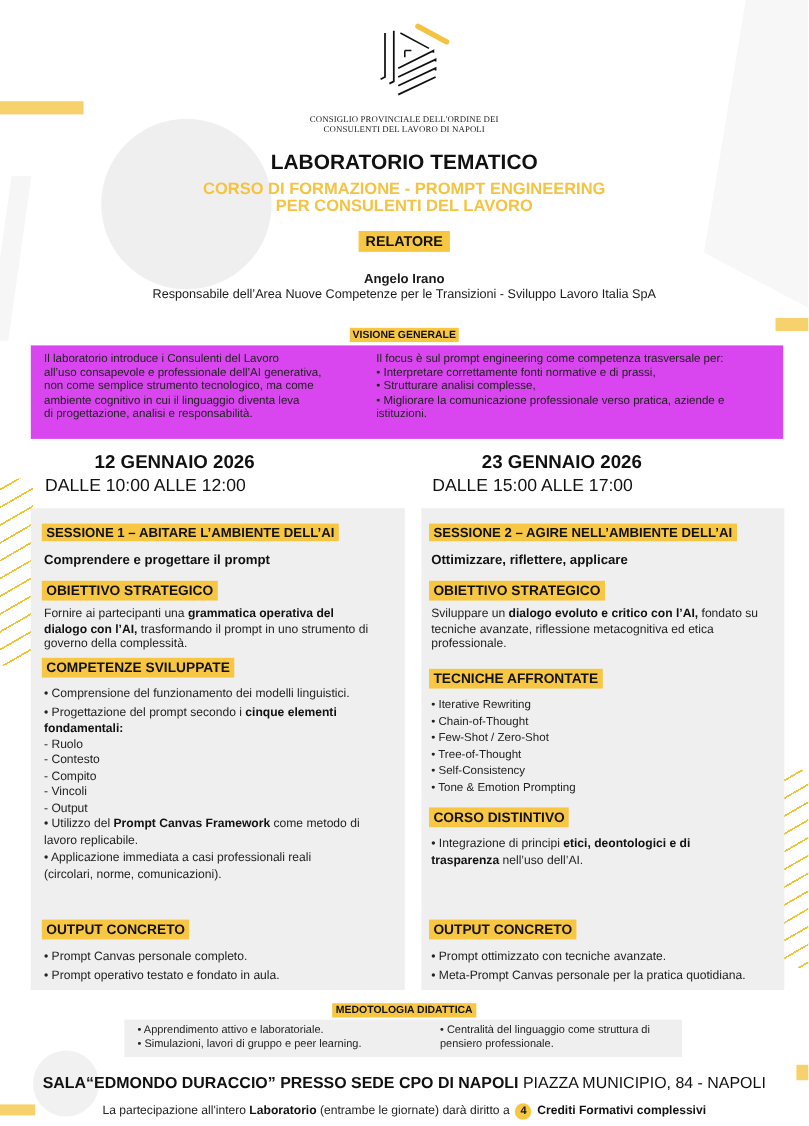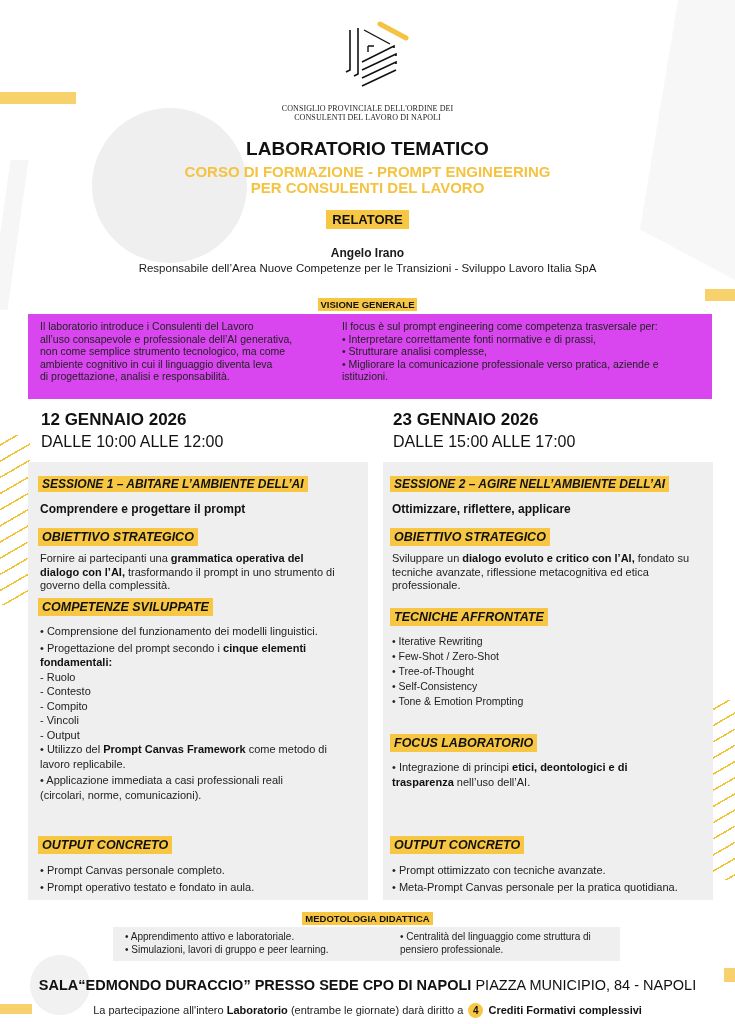--- a/index.html
+++ b/index.html
@@ -34,27 +34,27 @@
   .speaker-name { position: absolute; left: 0; width: 735px; top: 246px; text-align: center; font-size: 12px; font-weight: bold; }
   .speaker-role { position: absolute; left: 0; width: 735px; top: 262px; text-align: center; font-size: 11.5px; }
 
   .visione-wrap { position: absolute; left: 0; width: 735px; top: 294px; text-align: center; }
   .visione-wrap .tag { font-size: 9.5px; padding: 1px 3px; }
   .visione-box { position: absolute; left: 28px; top: 314px; width: 684px; height: 85px; background: #d946ef; }
   .vis-col { position: absolute; top: 6px; font-size: 10.5px; line-height: 12.5px; color: #222; }
   .vis-col.l { left: 12px; width: 300px; }
   .vis-col.r { left: 314px; width: 362px; }
 
-  .date { position: absolute; font-size: 17px; font-weight: bold; color: #111; }
+  .date { position: absolute; font-size: 17px; font-weight: bold; color: #111; margin-left: 45px; }
   .time { position: absolute; font-size: 16px; color: #111; }
 
   .session { position: absolute; background: #efefef; }
   .s1 { left: 28px; top: 462px; width: 340px; height: 438px; }
   .s2 { left: 383px; top: 462px; width: 330px; height: 438px; }
-  .session .tag { position: absolute; font-size: 12px; padding: 1px 4px; font-style: italic; }
+  .session .tag { position: absolute; font-size: 12px; padding: 1px 4px; }
   .session .tag.big { font-size: 12.5px; padding: 2px 4px; }
   .s-sub { position: absolute; font-size: 12px; font-weight: bold; color: #111; }
   .s-text { position: absolute; font-size: 11px; line-height: 13.5px; color: #222; }
   .s-list { position: absolute; font-size: 11px; line-height: 14.5px; color: #222; list-style: none; }
   .s-list li.gap { margin-top: 2px; }
   .s-list.tech { font-size: 10.5px; line-height: 15px; }
   b { font-weight: bold; color: #111; }
 
   .metod-wrap { position: absolute; left: 0; width: 735px; top: 908px; text-align: center; }
   .metod-wrap .tag { font-size: 9.5px; padding: 1px 3px; }
@@ -161,27 +161,28 @@
 <div class="session s2">
   <span class="tag" style="left:7px; top:14px;">SESSIONE 2 – AGIRE NELL’AMBIENTE DELL’AI</span>
   <div class="s-sub" style="left:9px; top:40px;">Ottimizzare, riflettere, applicare</div>
 
   <span class="tag big" style="left:7px; top:66px;">OBIETTIVO STRATEGICO</span>
   <div class="s-text" style="left:9px; top:90px; width:305px;"><span>Sviluppare un </span><b>dialogo evoluto e critico con l’AI,</b><span> fondato su tecniche avanzate, riflessione metacognitiva ed etica professionale.</span></div>
 
   <span class="tag big" style="left:7px; top:146px;">TECNICHE AFFRONTATE</span>
   <ul class="s-list tech" style="left:9px; top:172px; width:300px;">
     <li>• Iterative Rewriting</li>
+    <li>• Chain-of-Thought</li>
     <li>• Few-Shot / Zero-Shot</li>
     <li>• Tree-of-Thought</li>
     <li>• Self-Consistency</li>
     <li>• Tone &amp; Emotion Prompting</li>
   </ul>
 
-  <span class="tag big" style="left:7px; top:272px;">FOCUS LABORATORIO</span>
+  <span class="tag big" style="left:7px; top:272px;">CORSO DISTINTIVO</span>
   <ul class="s-list" style="left:9px; top:296px; width:300px;">
     <li class="gap"><span>• Integrazione di principi </span><b>etici, deontologici e di trasparenza</b><span> nell’uso dell’AI.</span></li>
   </ul>
 
   <span class="tag big" style="left:7px; top:374px;">OUTPUT CONCRETO</span>
   <ul class="s-list" style="left:9px; top:400px; width:320px; line-height:17px;">
     <li>• Prompt ottimizzato con tecniche avanzate.</li>
     <li>• Meta-Prompt Canvas personale per la pratica quotidiana.</li>
   </ul>
 </div>

